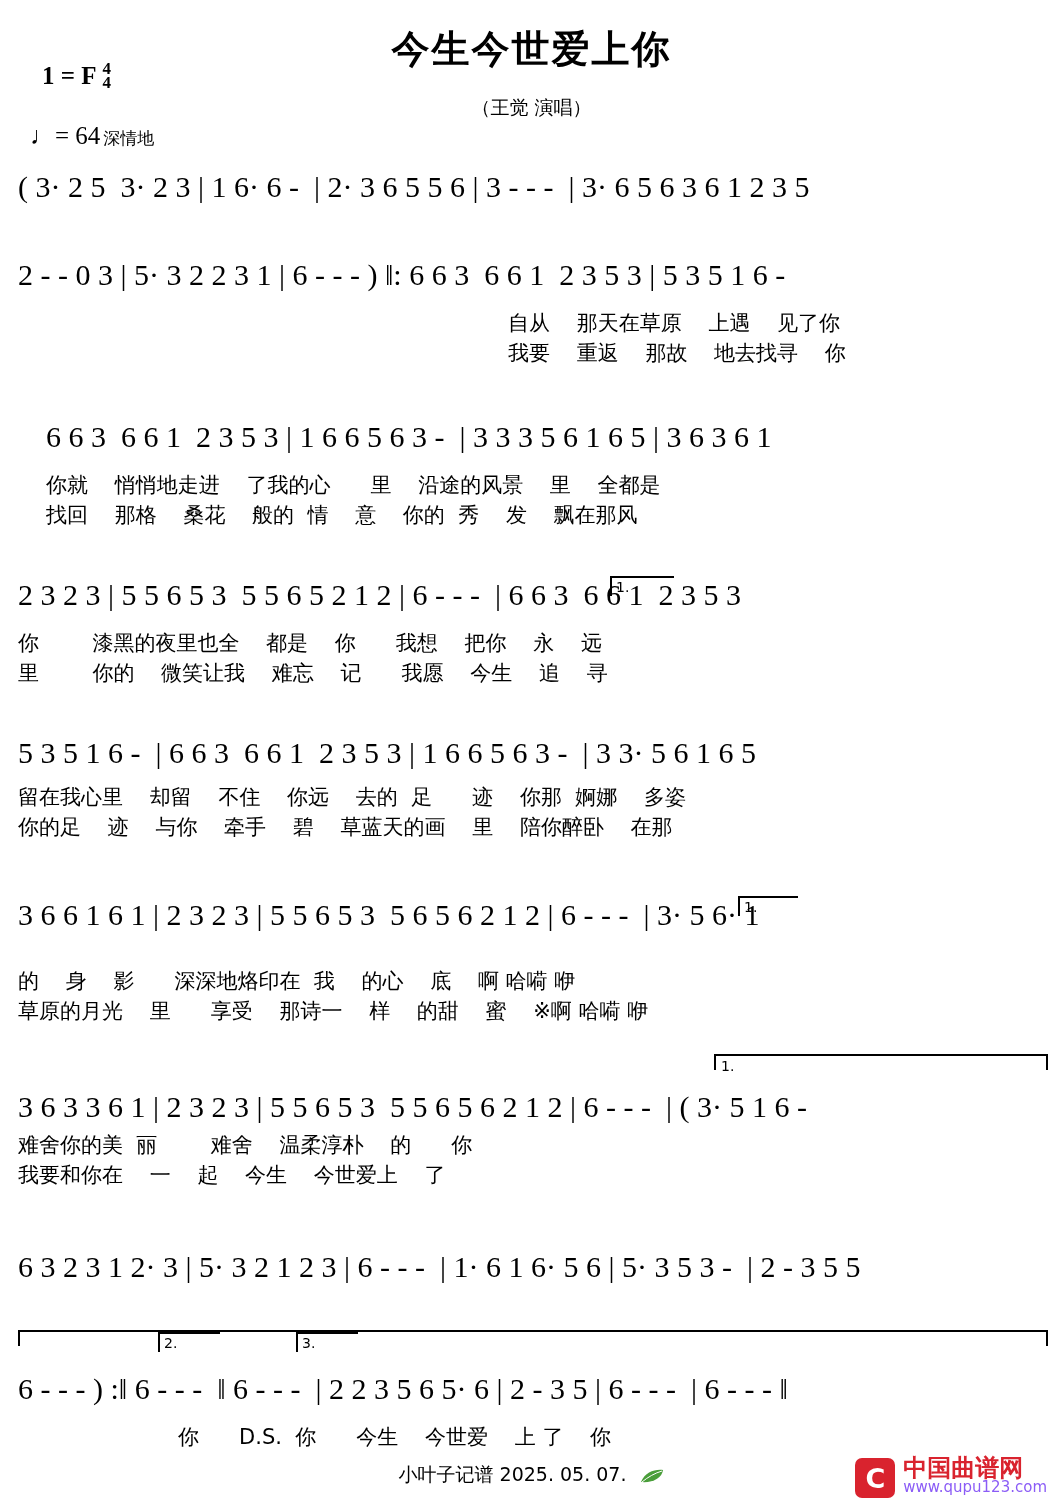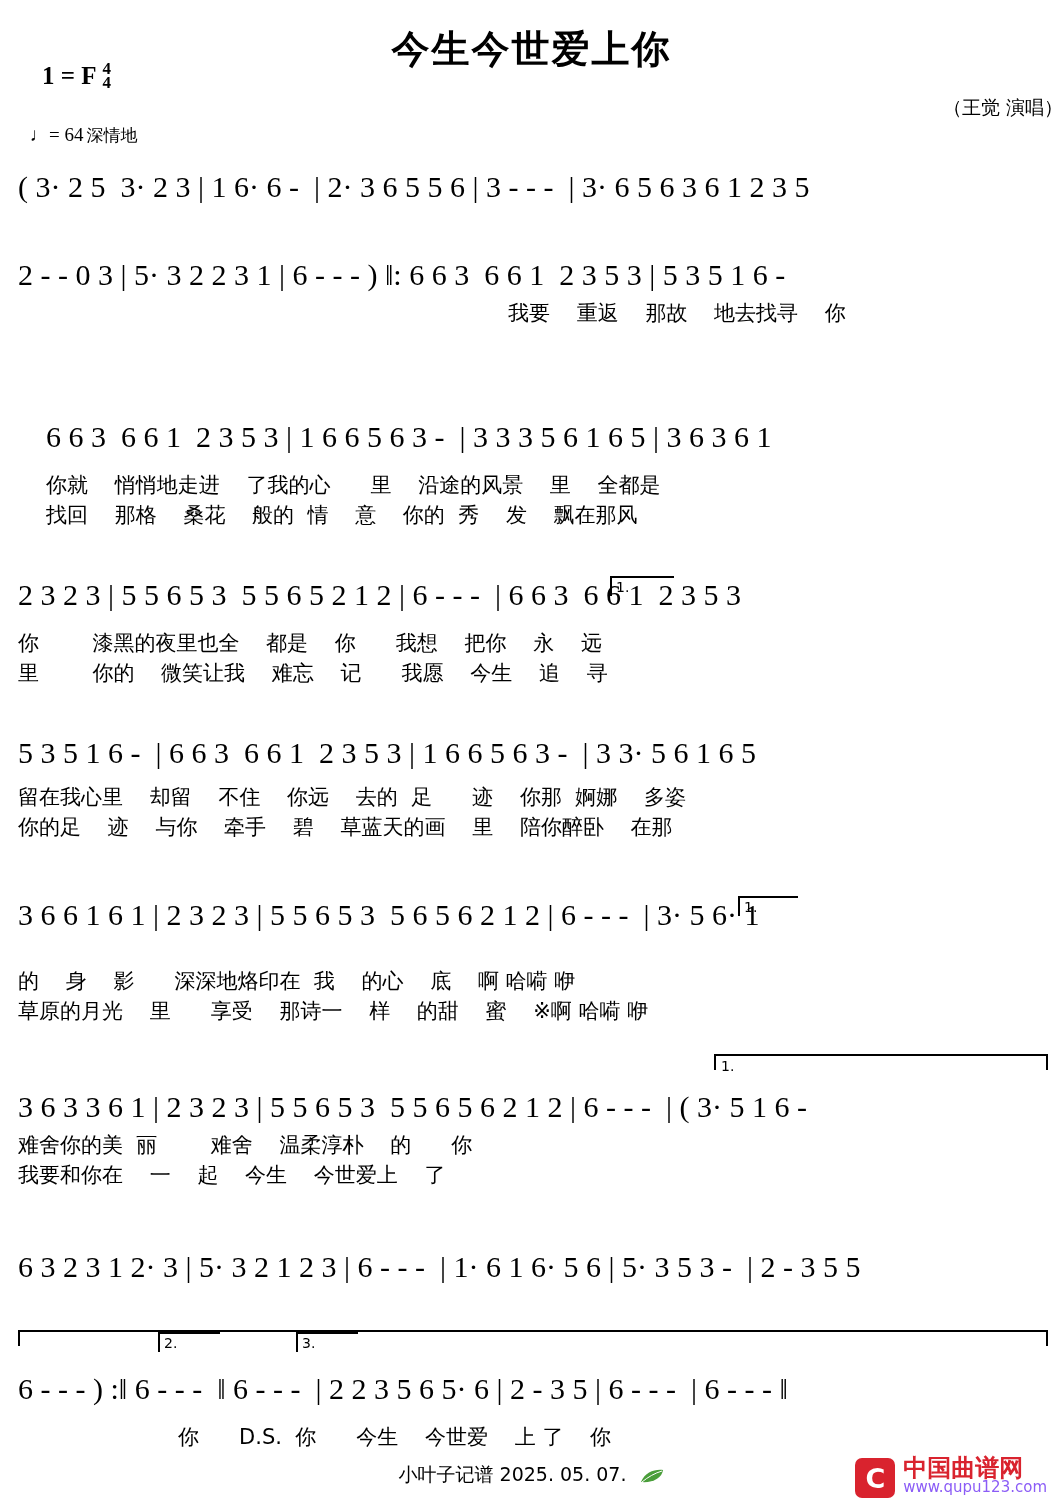--- a/index.html
+++ b/index.html
@@ -31,21 +31,21 @@
     font-size: 38px;
     font-weight: bold;
     letter-spacing: 2px;
     font-family: "DejaVu Sans", sans-serif;
   }
   .singer {
     position: absolute;
     top: 95px;
     left: 0;
     width: 1063px;
-    text-align: right;
+    text-align: center;
     font-size: 19px;
     font-family: "DejaVu Sans", sans-serif;
   }
   .credits {
     position: absolute;
     top: 58px;
     right: 22px;
     text-align: left;
     font-size: 18px;
     line-height: 25px;
@@ -78,21 +78,21 @@
     left: 30px;
     font-size: 21px;
     font-family: "Liberation Serif", serif;
     white-space: nowrap;
   }
   .tempo .mood {
     font-size: 17px;
     font-family: "DejaVu Sans", sans-serif;
     margin-left: 3px;
   }
-  .tempo .note { font-size: 19px; }
+  .tempo .note { font-size: 25px; }
 
   
   .system {
     position: absolute;
     left: 18px;
     width: 1030px;
   }
   .notes {
     font-size: 30px;
     font-family: "Liberation Serif", serif;
@@ -198,20 +198,21 @@
   <div class="tempo">
     <span class="note">♩= 64</span><span class="mood">深情地</span>
   </div>
 
   <div class="system" style="top:170px;">
     <div class="notes">( 3· 2 5  3· 2 3 | 1 6· 6 -  | 2· 3 6 5 5 6 | 3 - - -  | 3· 6 5 6 3 6 1 2 3 5</div>
   </div>
 
   <div class="system" style="top:258px;">
     <div class="notes">2 - - 0 3 | 5· 3 2 2 3 1 | 6 - - - ) ‖: 6 6 3  6 6 1  2 3 5 3 | 5 3 5 1 6 -</div>
+    <div class="lyric" style="margin-top:10px; padding-left:490px;">自从    那天在草原    上遇    见了你</div>
     <div class="lyric l2" style="padding-left:490px;">我要    重返    那故    地去找寻    你</div>
   </div>
 
   <div class="system" style="top:420px;margin-left:28px;">
     <div class="notes">6 6 3  6 6 1  2 3 5 3 | 1 6 6 5 6 3 -  | 3 3 3 5 6 1 6 5 | 3 6 3 6 1</div>
     <div class="lyric" style="margin-top:10px;">你就    悄悄地走进    了我的心      里    沿途的风景    里    全都是</div>
     <div class="lyric l2">找回    那格    桑花    般的  情    意    你的  秀    发    飘在那风</div>
   </div>
 
   <div class="system" style="top:578px;">

